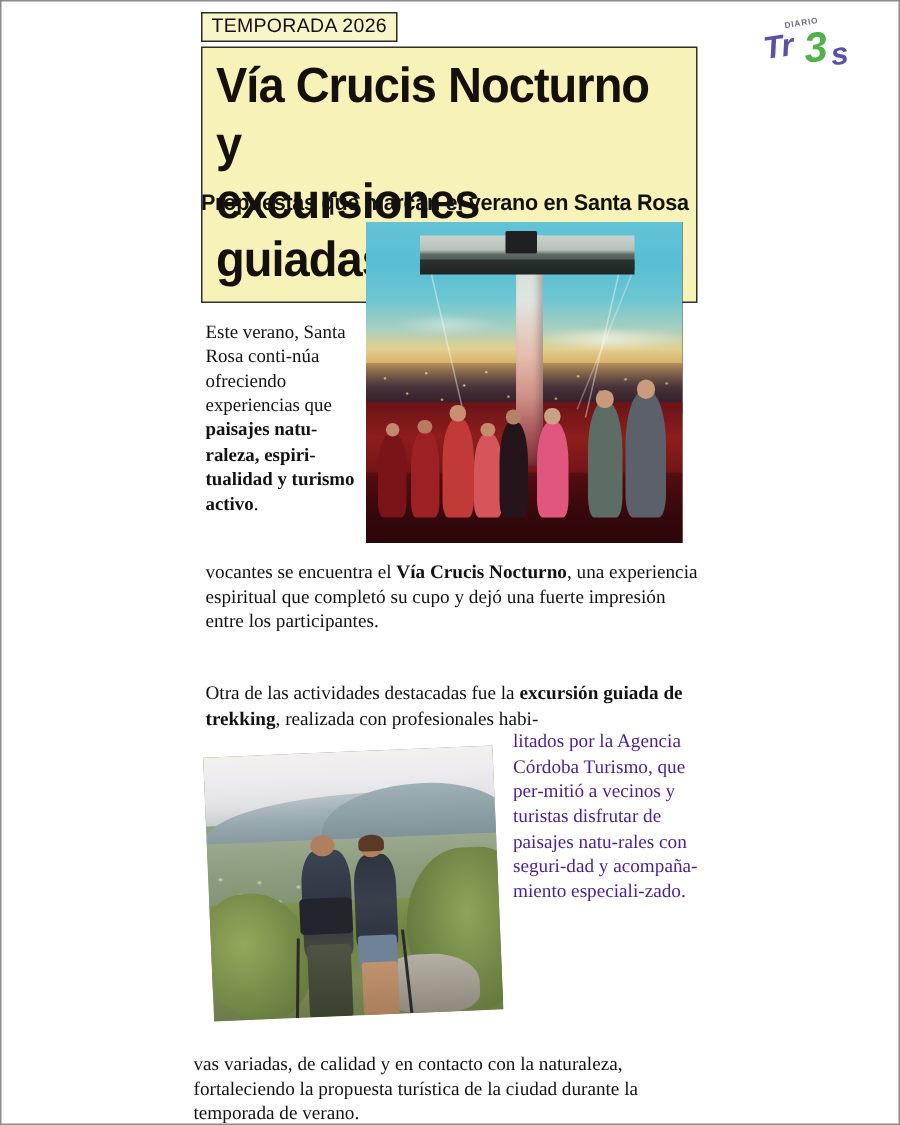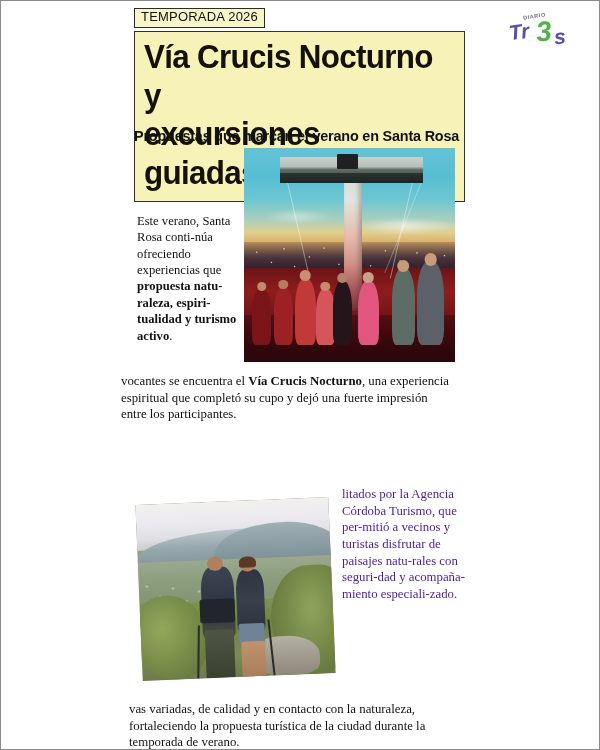--- a/index.html
+++ b/index.html
@@ -170,21 +170,21 @@
     position: absolute;
     left: 136px;
     top: 340px;
     width: 100px;
     font-size: 12.6px;
     line-height: 1.30;
     color: #121212;
   }
   .para2-full {
     position: absolute;
-    left: 120px;
+    left: 136px;
     top: 372px;
     width: 330px;
     font-size: 12.8px;
     line-height: 1.30;
     color: #121212;
   }
   .para3-full {
     position: absolute;
     left: 136px;
     top: 453px;
@@ -452,27 +452,30 @@
       <div class="ph" style="left:50%;top:39%;width:15%;height:36%;background:linear-gradient(to bottom,#2e3440 0%,#39404c 50%,#2b323c 100%);border-radius:32% 32% 12% 12%;"></div>
       <div class="ph" style="left:53%;top:33%;width:7.5%;height:7.5%;background:#b5805c;border-radius:50%;"></div>
       <div class="ph" style="left:52.5%;top:32%;width:8.5%;height:6%;background:#5a3a26;border-radius:50% 50% 20% 20%;"></div>
       <div class="ph" style="left:51%;top:70%;width:13%;height:12%;background:#6f8298;border-radius:10%;"></div>
       <div class="ph" style="left:52%;top:80%;width:12%;height:20%;background:linear-gradient(to bottom,#c0936d,#a97e5c);border-radius:8%;"></div>
       <div class="ph" style="left:67%;top:68%;width:1.6px;height:32%;background:#2b2b2b;transform:rotate(-4deg);"></div>
     </div>
   </div>
 
   <div class="col-left">
-    <span>Este verano, Santa Rosa conti-núa ofreciendo experiencias que </span><b>propuesta natu-raleza, espiri-tualidad y turismo activo</b><span>.</span>
+    <span>Este verano, Santa Rosa conti-núa ofreciendo experiencias que </span><b>paisajes natu-raleza, espiri-tualidad y turismo activo</b><span>.</span>
   </div>
 
 
   <div class="para2-full">
     <span>vocantes se encuentra el </span><b>Vía Crucis Nocturno</b><span>, una experiencia espiritual que completó su cupo y dejó una fuerte impresión entre los participantes.</span><br>
   </div>
 
+  <div class="para3-full">
+    <span>Otra de las actividades destacadas fue la </span><b>excursión guiada de trekking</b><span>, realizada con profesionales habi-</span>
+  </div>
 
   <div class="col-right">litados por la Agencia Córdoba Turismo, que per-mitió a vecinos y turistas disfrutar de paisajes natu-rales con seguri-dad y acompaña-miento especiali-zado.</div>
 
 
   <div class="para-end">vas variadas, de calidad y en contacto con la naturaleza, fortaleciendo la propuesta turística de la ciudad durante la temporada de verano.</div>
 
 </div>
 
 </body></html>

